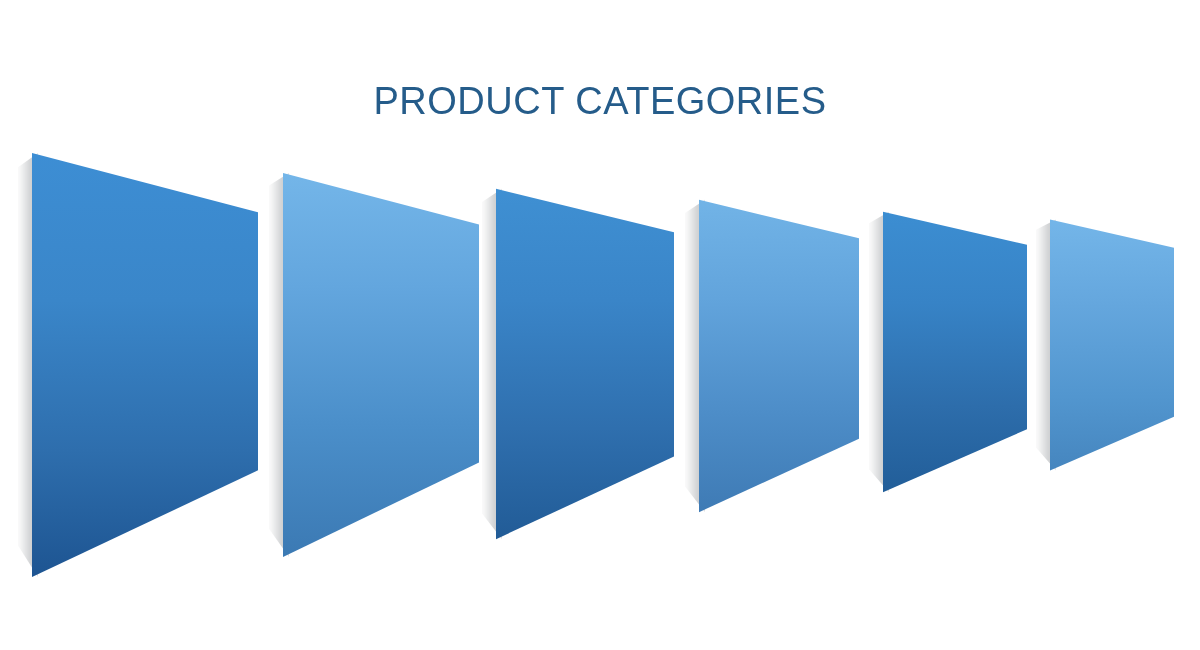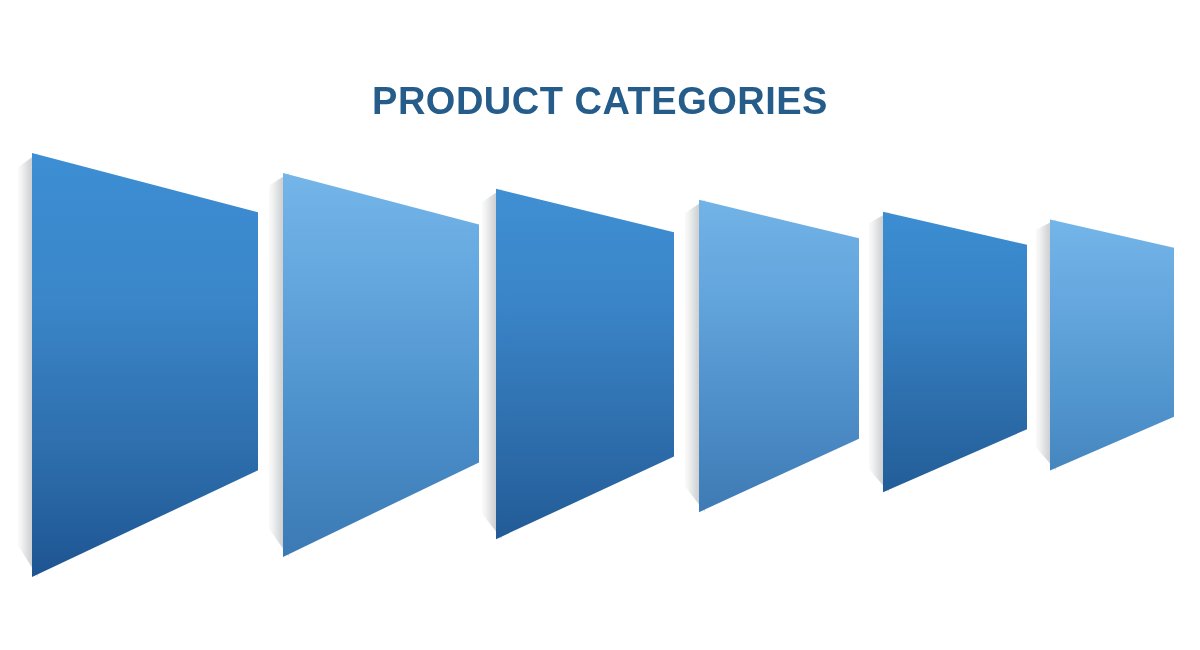--- a/index.html
+++ b/index.html
@@ -10,21 +10,21 @@
     overflow: hidden;
   }
   #stage { position: relative; width: 1200px; height: 650px; background:#fff; }
 
   
   #page-title {
     position: absolute;
     left: 0; right: 0; top: 80px;
     text-align: center;
     font-size: 38px;
-    font-weight: bold;
+    font-weight: normal;
     letter-spacing: 0.5px;
     color: #255c8a;
     white-space: nowrap;
   }
 
   
   .panel {
     position: absolute;
     overflow: visible;
   }

